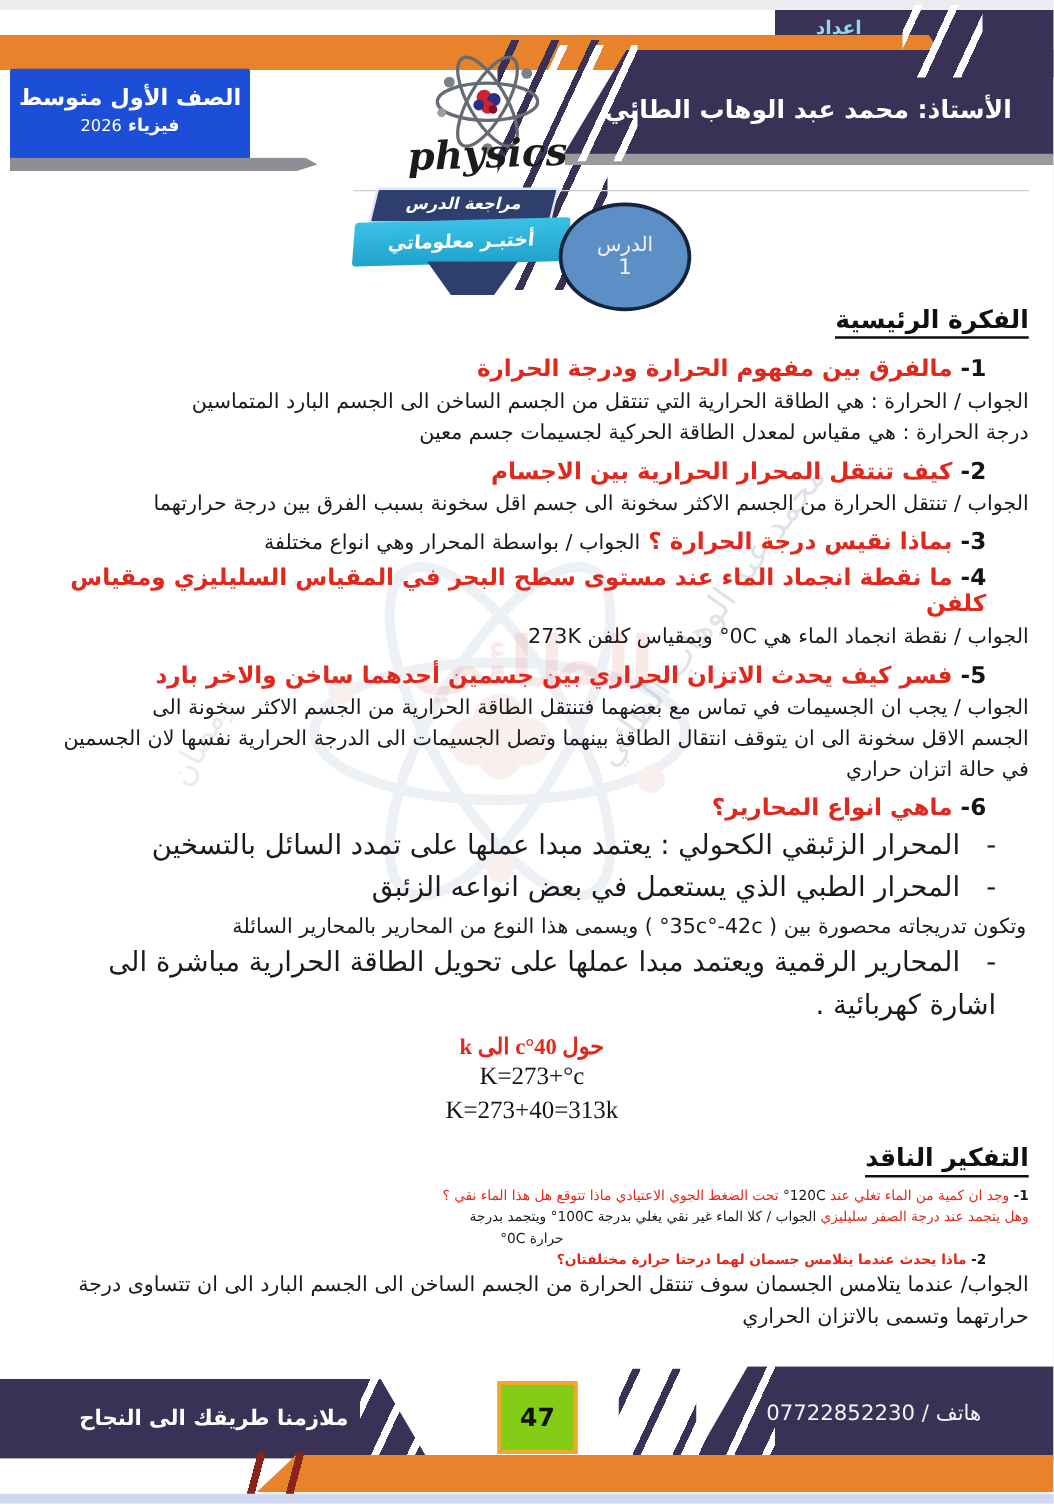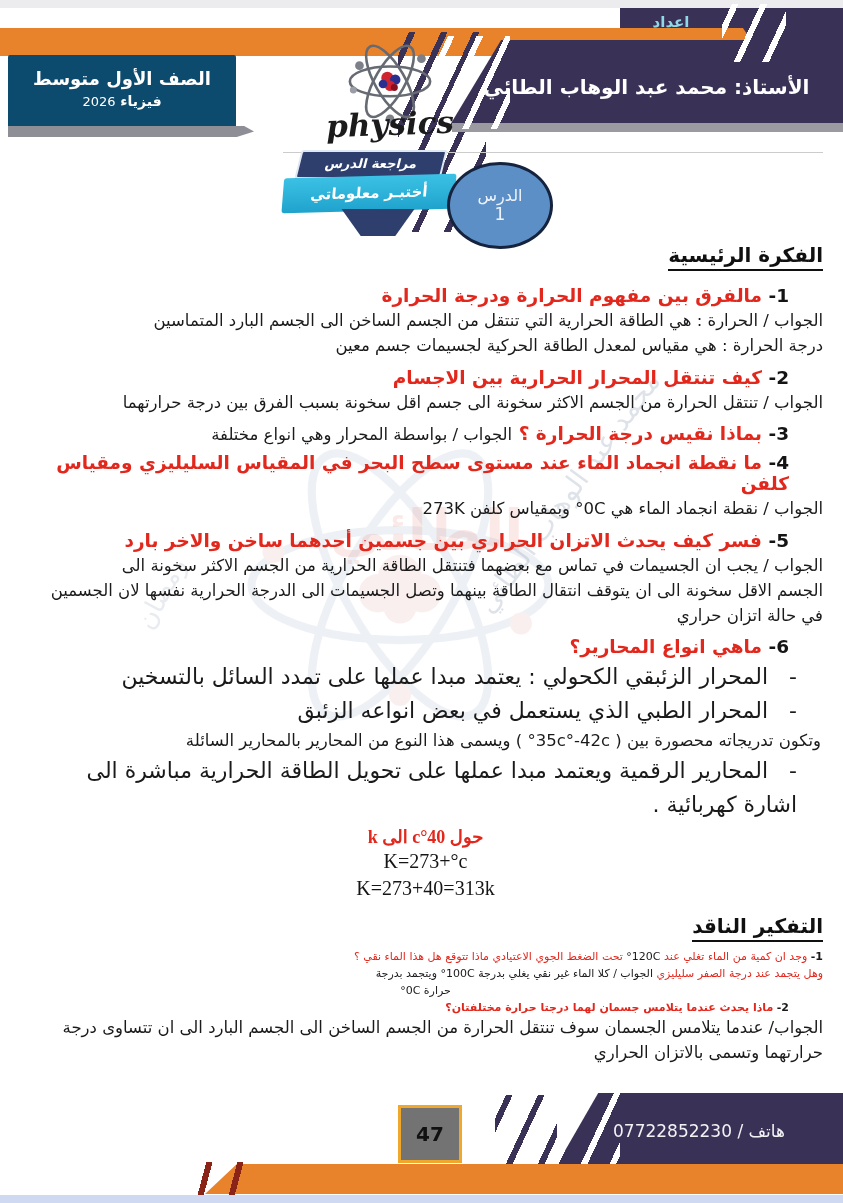--- a/index.html
+++ b/index.html
@@ -12,21 +12,21 @@
   .orange-bar{position:absolute;top:28px;left:0;width:762px;height:28px;background:#e8822b;
               clip-path:polygon(0 0,97.5% 0,100% 100%,0 100%);}
   .navy-tr{position:absolute;top:8px;left:620px;width:223px;height:54px;background:#3a3156;}
   .prepared{position:absolute;top:13px;left:628px;width:86px;text-align:center;
             color:#8fd8e8;font-weight:bold;font-size:15px;}
   .teacher-box{position:absolute;top:40px;left:450px;width:393px;height:85px;background:#3a3156;
                clip-path:polygon(13% 0,100% 0,100% 100%,0 100%);
                display:flex;align-items:center;justify-content:center;}
   .teacher-box span{color:#ffffff;font-weight:bold;font-size:20px;direction:rtl;padding-top:8px;}
   .teacher-shadow{position:absolute;top:123px;left:452px;width:391px;height:9px;background:#9a9aa0;}
-  .grade-box{position:absolute;top:55px;left:8px;width:228px;height:73px;background:#0c4a6e;
+  .grade-box{position:absolute;top:55px;left:8px;width:192px;height:73px;background:#1d4ed8;
              border-radius:2px;text-align:center;direction:rtl;color:#fff;}
   .grade-line1{font-size:18px;font-weight:bold;margin-top:13px;}
   .grade-line2{font-size:14px;font-weight:bold;margin-top:4px;}
   .grade-line2 .yr{font-weight:normal;font-size:13px;}
   .grade-shadow{position:absolute;top:126px;left:8px;width:246px;height:11px;background:#8e8e96;
                 clip-path:polygon(0 0,96% 0,100% 50%,93% 100%,0 100%);}
   .stripes-white{background:repeating-linear-gradient(115deg,transparent 0 9px,#ffffff 9px 15px,transparent 15px 26px);}
   .stripes-navy{background:repeating-linear-gradient(115deg,transparent 0 10px,#3a3156 10px 16px,transparent 16px 29px);}
   .stripes-maroon{background:repeating-linear-gradient(105deg,transparent 0 10px,#8a2418 10px 16px,transparent 16px 30px);}
   .hdr-stripes-left-of-teacher{position:absolute;top:32px;left:398px;width:88px;height:200px;}
@@ -84,21 +84,21 @@
              clip-path:polygon(0 0,89% 0,100% 100%,0 100%);
              display:flex;align-items:center;justify-content:center;}
   .foot-left span{color:#fff;font-weight:bold;font-size:17px;direction:rtl;}
   .foot-right{position:absolute;top:1093px;left:555px;width:288px;height:75px;background:#3a3156;
               display:flex;align-items:center;justify-content:center;
               clip-path:polygon(15% 0,100% 0,100% 100%,0 100%);}
   .foot-right span{color:#f2f2f4;font-size:17px;direction:rtl;}
   .foot-stripes-l{position:absolute;top:1100px;left:288px;width:64px;height:70px;}
   .foot-stripes-m{position:absolute;top:1095px;left:495px;width:62px;height:72px;}
   .foot-stripes-r{position:absolute;top:1090px;left:548px;width:72px;height:80px;}
-  .page-num{position:absolute;top:1105px;left:398px;width:58px;height:52px;background:#737373;
+  .page-num{position:absolute;top:1105px;left:398px;width:58px;height:52px;background:#84cc16;
             border:3px solid #f0a82c;text-align:center;line-height:52px;
             font-size:20px;font-weight:bold;color:#111;}
   .orange-bottom{position:absolute;top:1164px;left:205px;width:638px;height:30px;background:#e8822b;
                  clip-path:polygon(5% 0,100% 0,100% 100%,0 100%);}
   .maroon-slant{position:absolute;top:1162px;left:196px;width:52px;height:34px;}
 </style>
 </head>
 <body>
 
 <div class="page">
@@ -250,20 +250,23 @@
     <div class="ct-line center blk">حرارة 0C°</div>
 
     <div class="ct-line" style="margin-right:34px;">
       <span class="blk bold">2-</span>
       <span class="red bold">ماذا يحدث عندما يتلامس جسمان لهما درجتا حرارة مختلفتان؟</span>
     </div>
     <div class="ans">الجواب/ عندما يتلامس الجسمان سوف تنتقل الحرارة من الجسم الساخن الى الجسم البارد الى ان تتساوى درجة حرارتهما وتسمى بالاتزان الحراري</div>
 
   </div>
 
+  <div class="foot-left">
+    <span>ملازمنا طريقك الى النجاح</span>
+  </div>
   <div class="foot-stripes-l stripes-white"></div>
   <div class="foot-stripes-m stripes-navy"></div>
   <div class="page-num">47</div>
   <div class="foot-right">
     <span>هاتف / 07722852230</span>
   </div>
   <div class="foot-stripes-r stripes-white"></div>
   <div class="orange-bottom"></div>
   <div class="maroon-slant stripes-maroon"></div>
   <div class="bottom-edge"></div>

